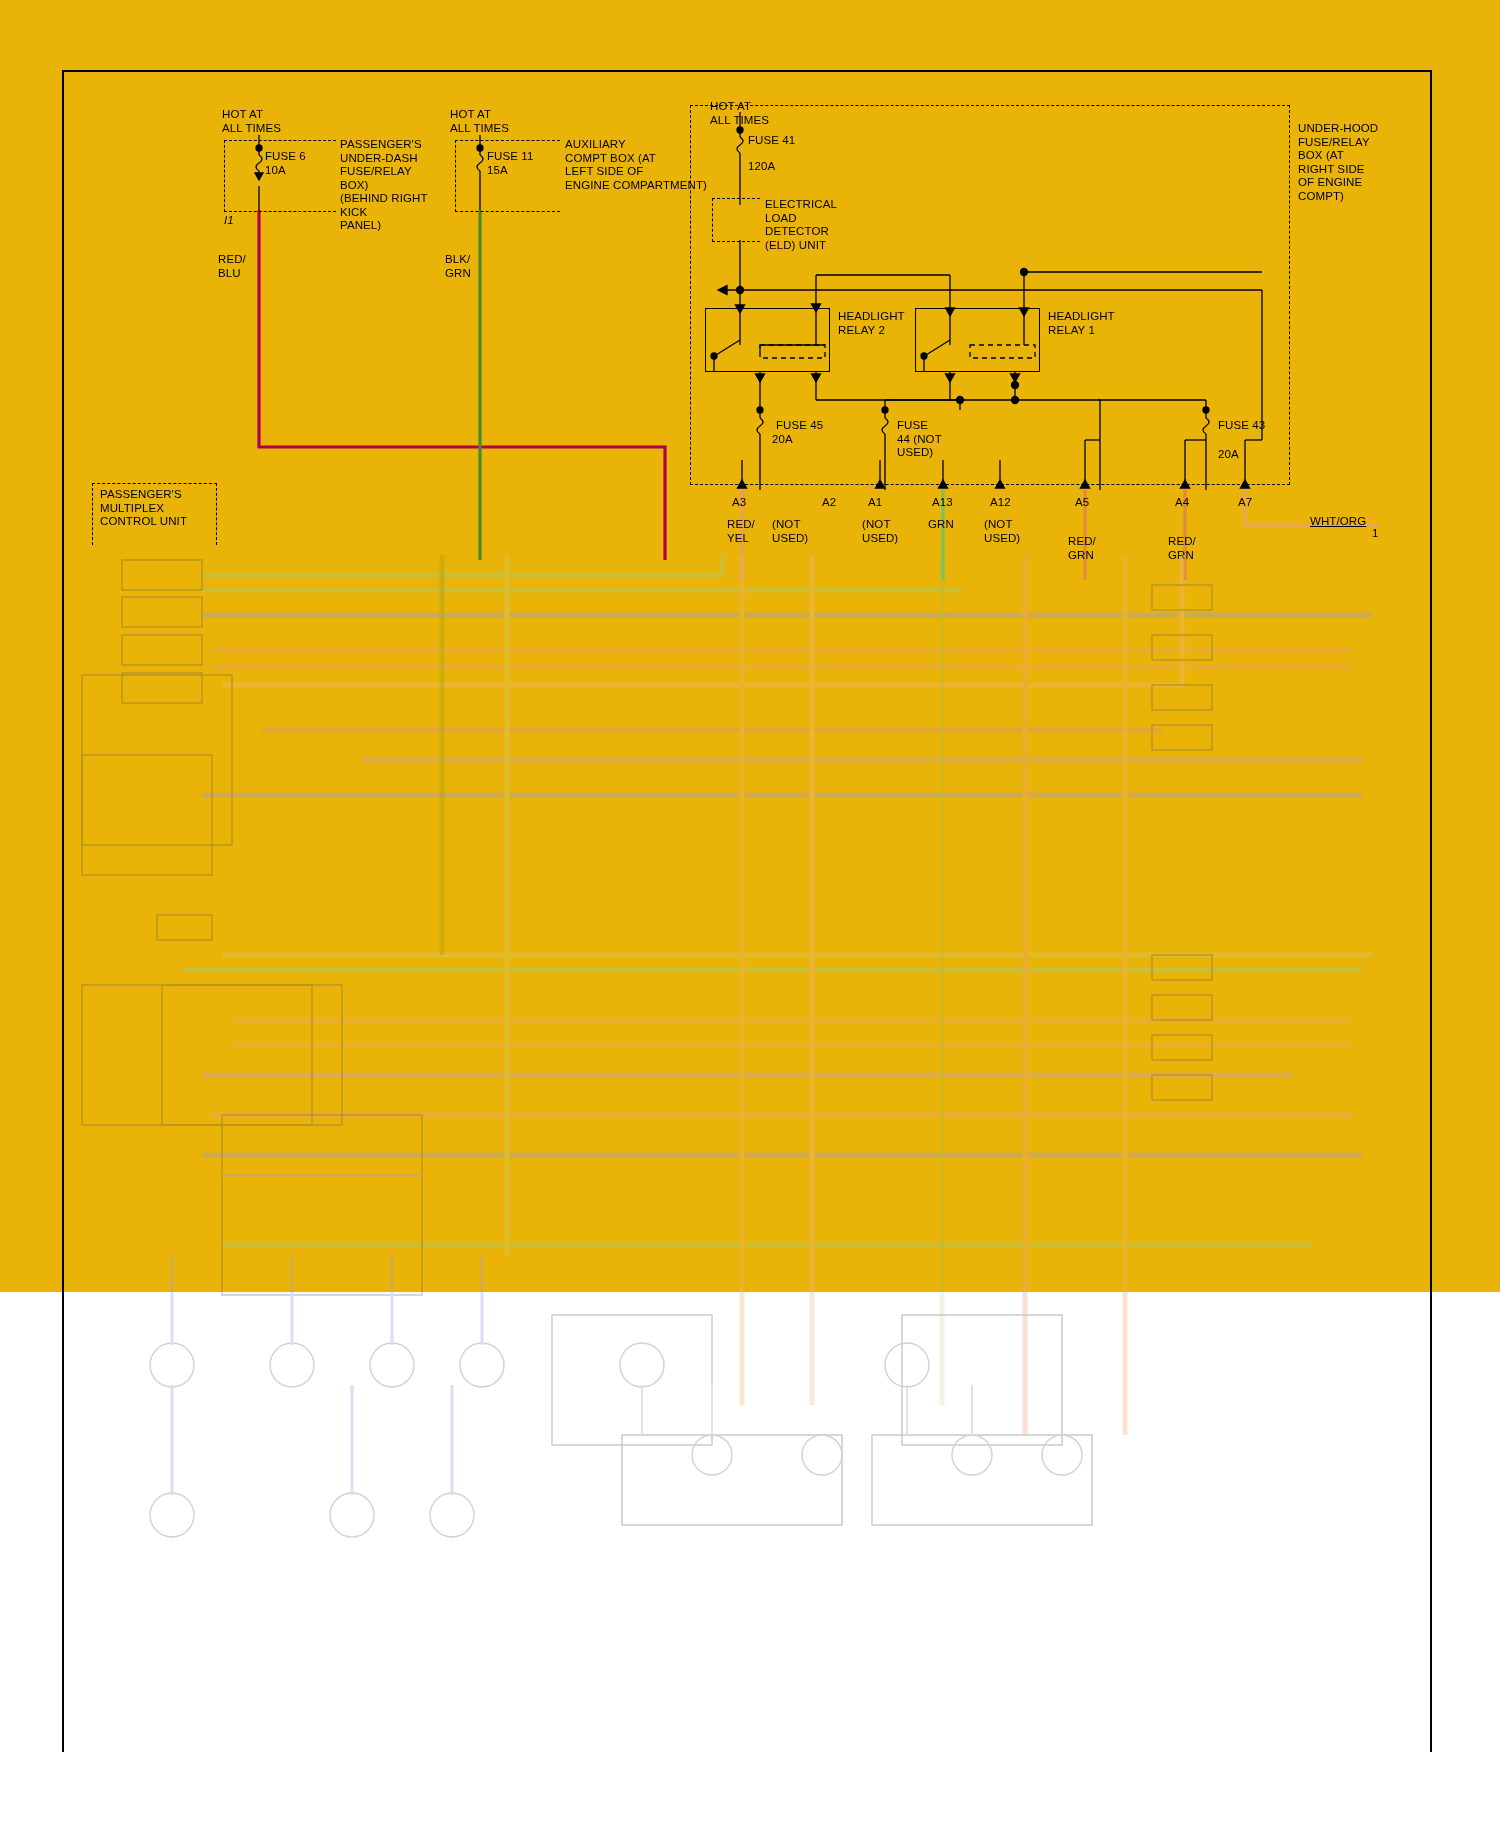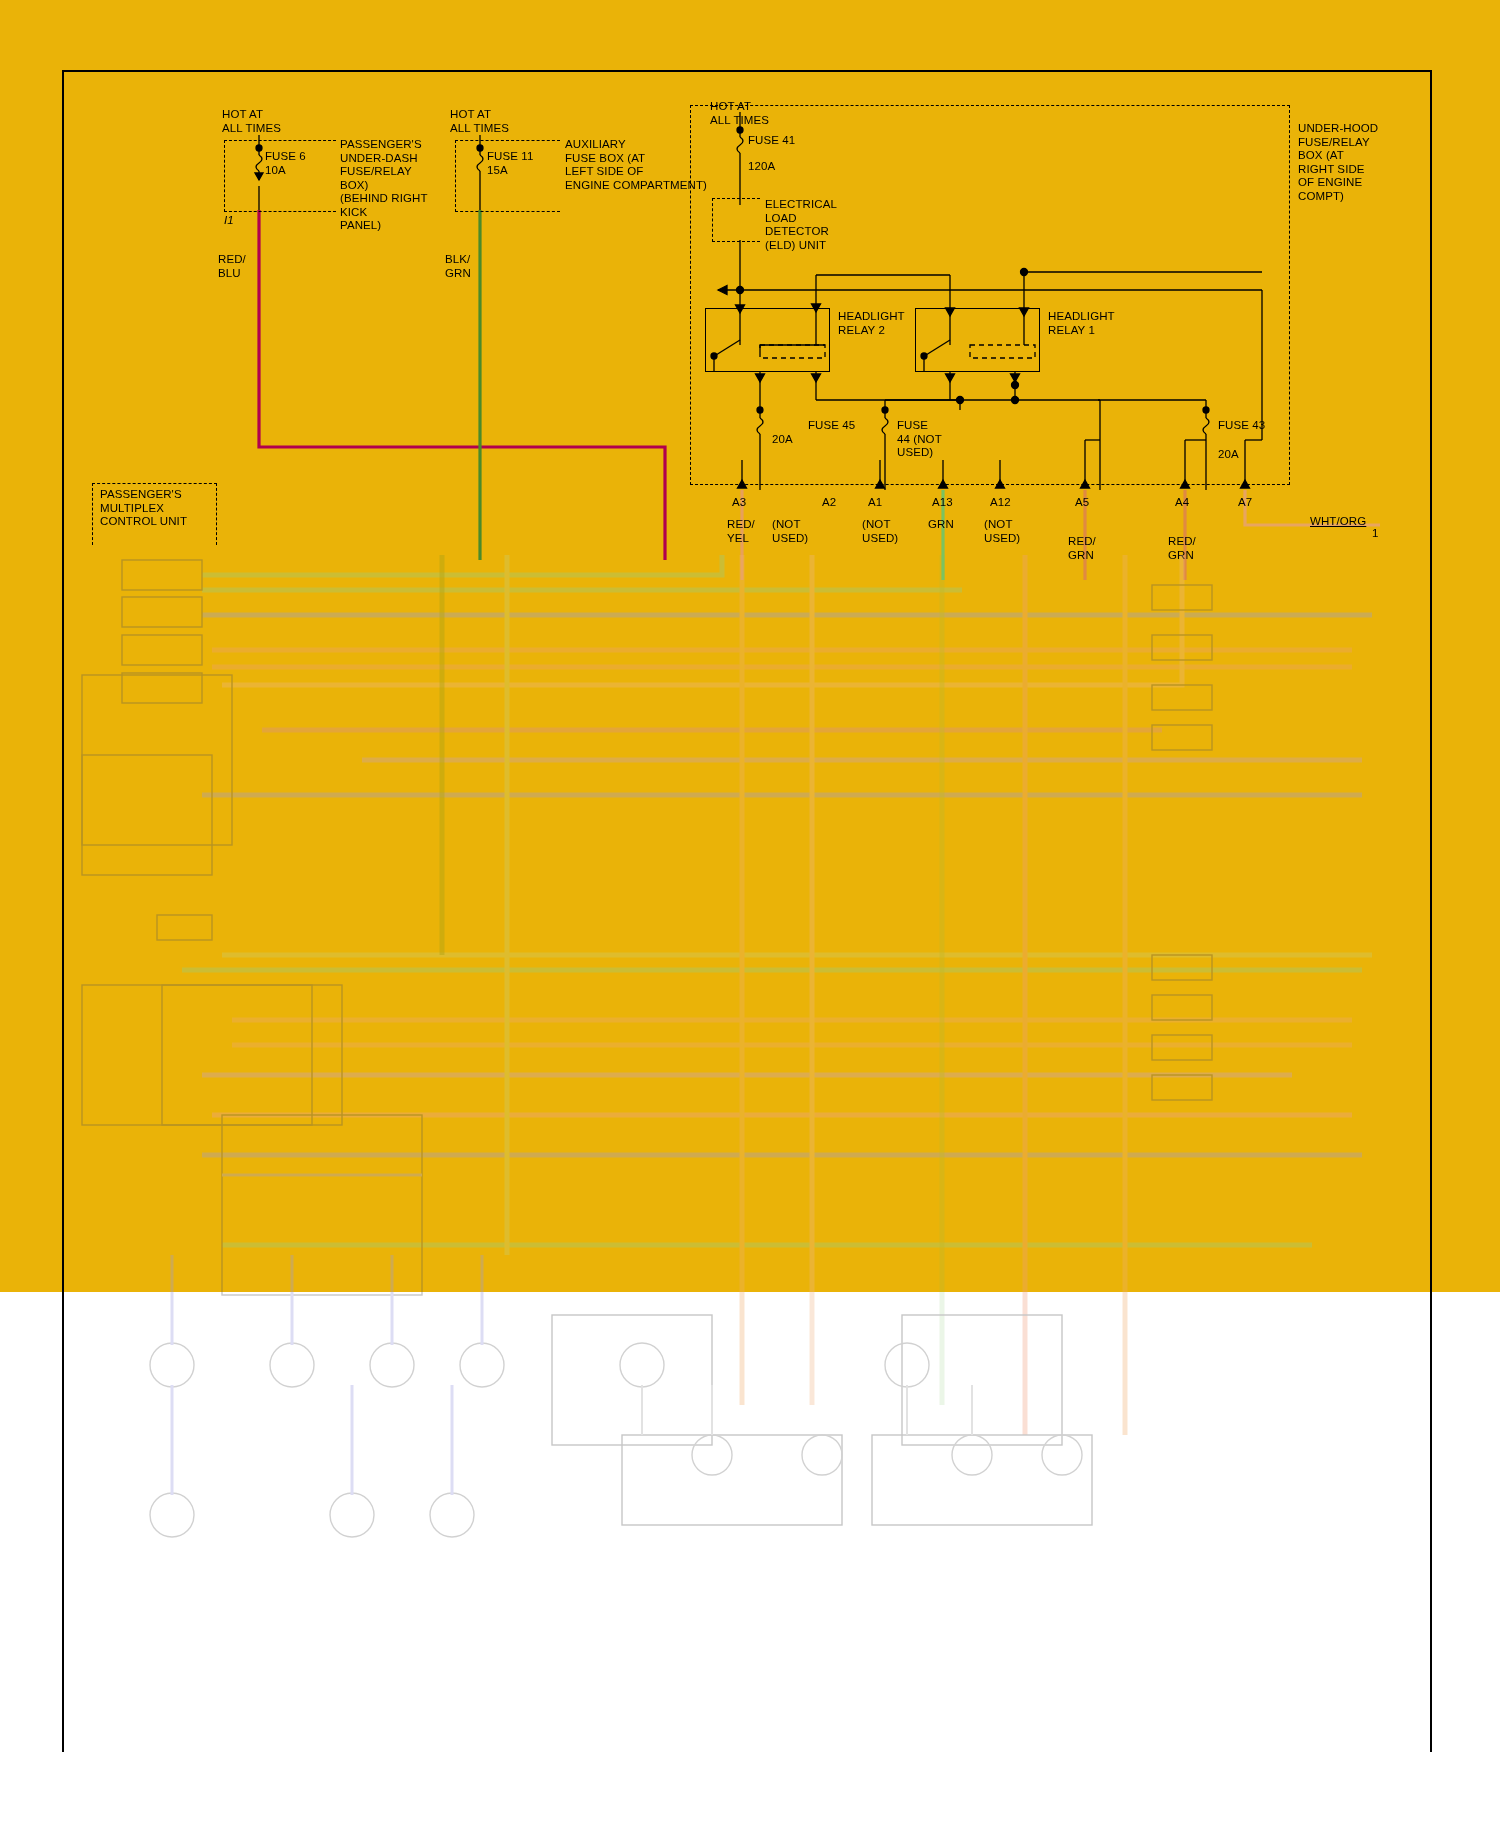--- a/index.html
+++ b/index.html
@@ -254,21 +254,21 @@
 PANEL)</div>
   <div class="t" style="left:224px; top:214px;font-style:italic;">I1</div>
   <div class="t" style="left:218px; top:253px;">RED/
 BLU</div>
 
   <div class="t" style="left:450px; top:108px;">HOT AT
 ALL TIMES</div>
   <div class="t" style="left:487px; top:150px;">FUSE 11</div>
   <div class="t" style="left:487px; top:164px;">15A</div>
   <div class="t" style="left:565px; top:138px; width:140px;">AUXILIARY
-FUSE BOX (AT
+COMPT BOX (AT
 LEFT SIDE OF
 ENGINE COMPARTMENT)</div>
   <div class="t" style="left:445px; top:253px;">BLK/
 GRN</div>
 
   <div class="t" style="left:710px; top:100px;">HOT AT
 ALL TIMES</div>
   <div class="t" style="left:748px; top:134px;">FUSE 41</div>
   <div class="t" style="left:748px; top:160px;">120A</div>
   <div class="t" style="left:1298px; top:122px;">UNDER-HOOD
@@ -283,21 +283,21 @@
 DETECTOR
 (ELD) UNIT</div>
   <div class="t" style="left:838px; top:310px;">HEADLIGHT
 RELAY 2</div>
   <div class="t" style="left:1048px; top:310px;">HEADLIGHT
 RELAY 1</div>
   <div class="t" style="left:100px; top:488px;">PASSENGER'S
 MULTIPLEX
 CONTROL UNIT</div>
 
-  <div class="t" style="left:808px; top:419px;">FUSE 45</div>
+  <div class="t" style="left:776px; top:419px;">FUSE 45</div>
   <div class="t" style="left:772px; top:433px;">20A</div>
   <div class="t" style="left:897px; top:419px;">FUSE
 44 (NOT
 USED)</div>
   <div class="t" style="left:1218px; top:419px;">FUSE 43</div>
   <div class="t" style="left:1218px; top:448px;">20A</div>
 
   <div class="t" style="left:732px; top:496px;">A3</div>
   <div class="t" style="left:727px; top:518px;">RED/
 YEL</div>

